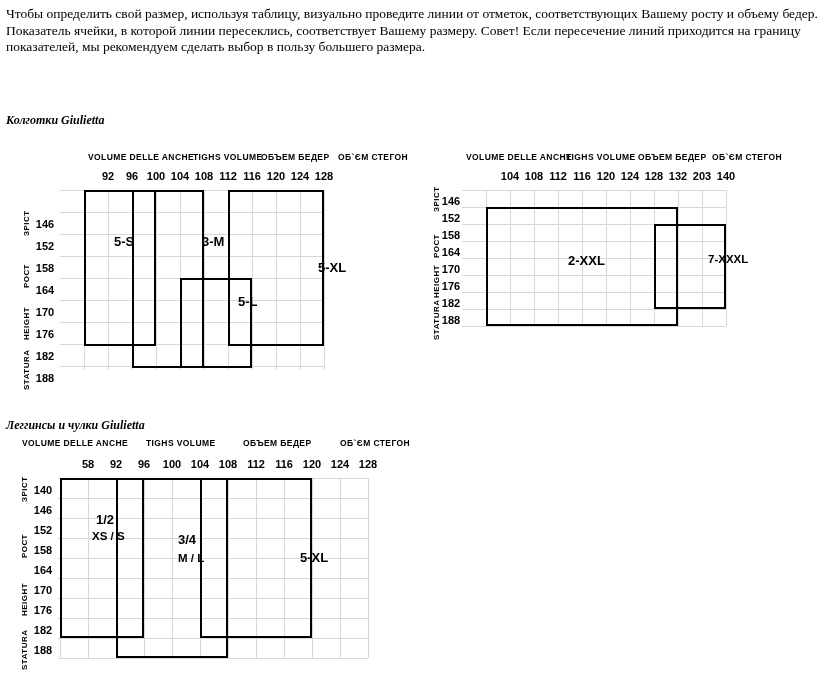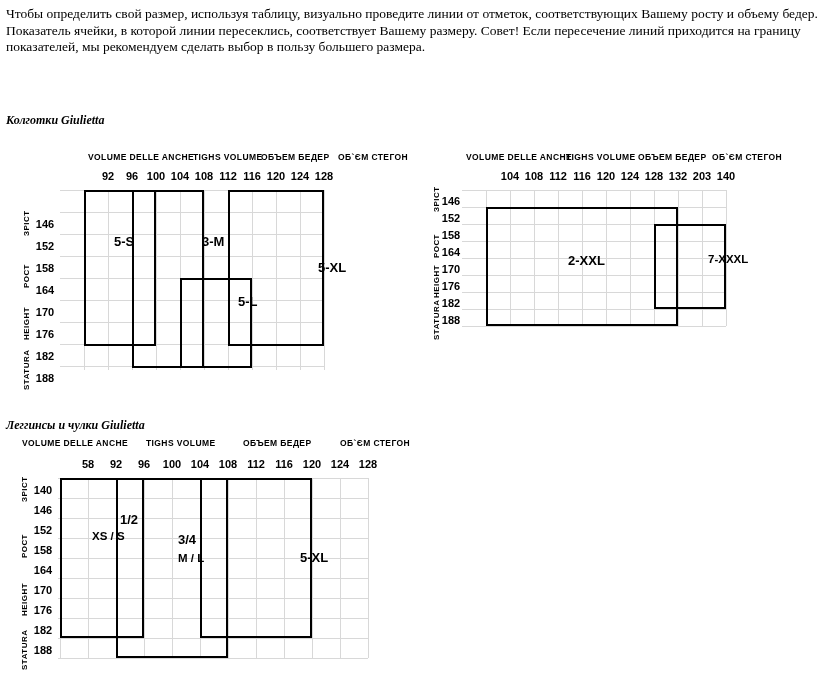--- a/index.html
+++ b/index.html
@@ -251,18 +251,18 @@
 
   <div class="vhdr" style="left:20px; top:72px;">ЗРIСТ</div>
   <div class="vhdr" style="left:20px; top:128px;">РОСТ</div>
   <div class="vhdr" style="left:20px; top:186px;">HEIGHT</div>
   <div class="vhdr" style="left:20px; top:240px;">STATURA</div>
 
   <div class="zone" style="left:60px;  top:48px; width:84px;  height:160px;"></div>
   <div class="zone" style="left:116px; top:48px; width:112px; height:180px;"></div>
   <div class="zone" style="left:200px; top:48px; width:112px; height:160px;"></div>
 
-  <div class="zlabel" style="left:96px;  top:82px;margin-left:24px;">1/2</div>
+  <div class="zlabel" style="left:96px;  top:82px;">1/2</div>
   <div class="zlabel small" style="left:92px; top:100px;">XS / S</div>
   <div class="zlabel" style="left:178px; top:102px;">3/4</div>
   <div class="zlabel small" style="left:178px; top:122px;">M / L</div>
   <div class="zlabel" style="left:300px; top:120px;">5-XL</div>
 </div>
 
 </body></html>

